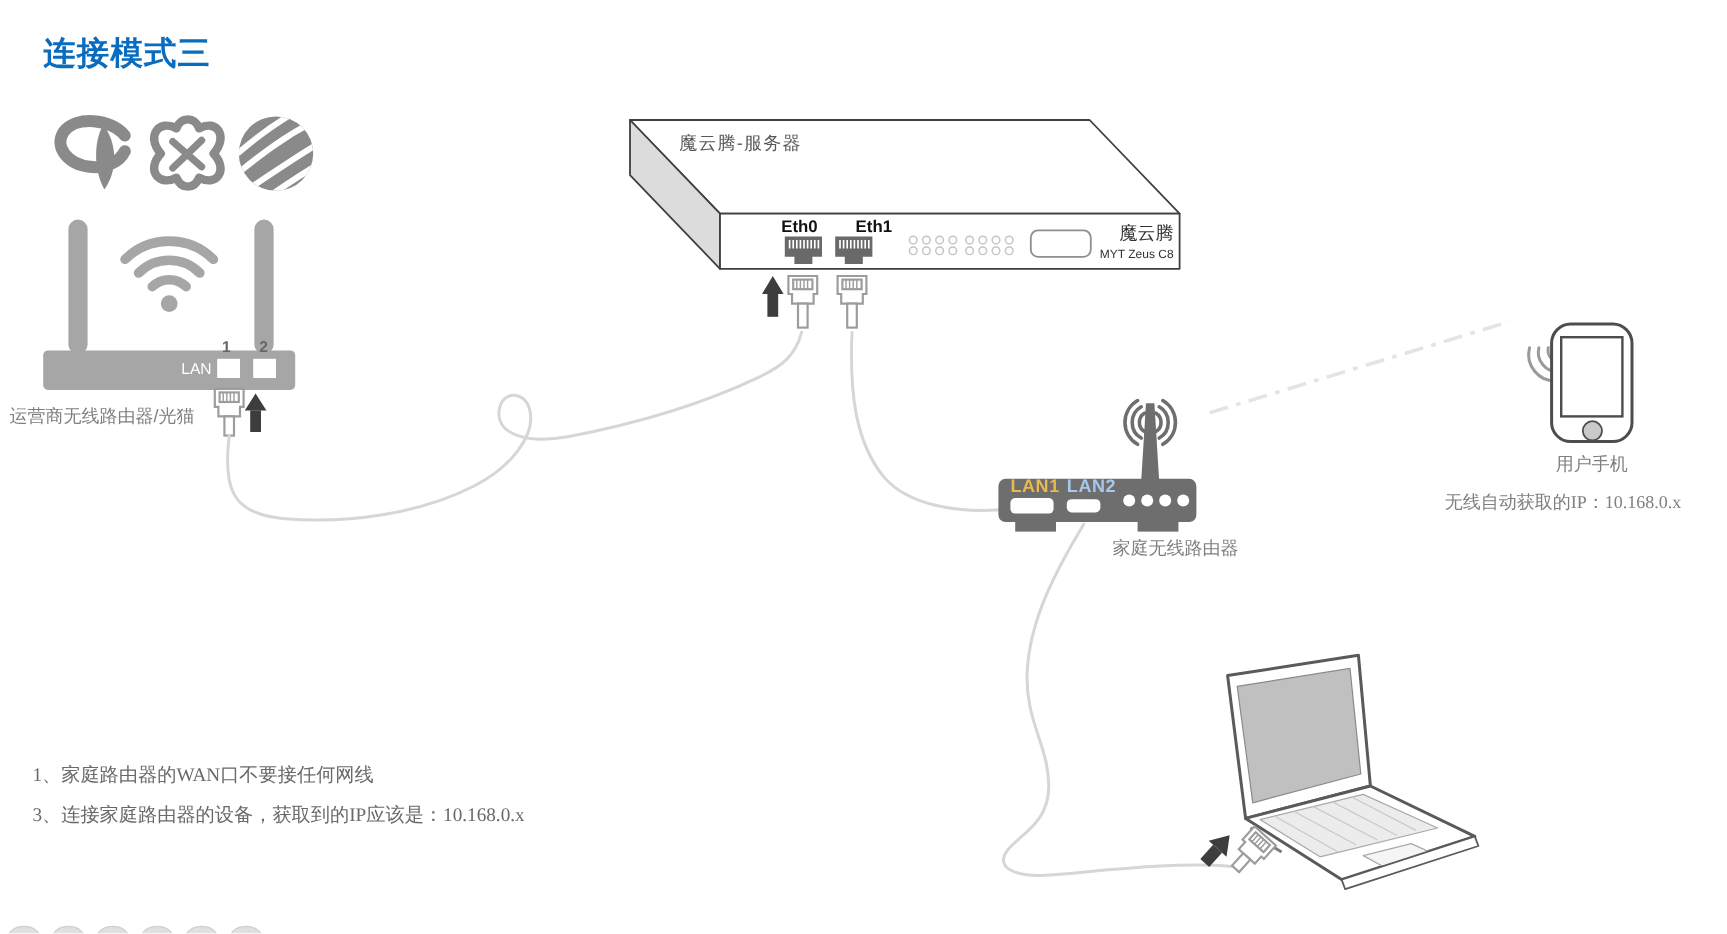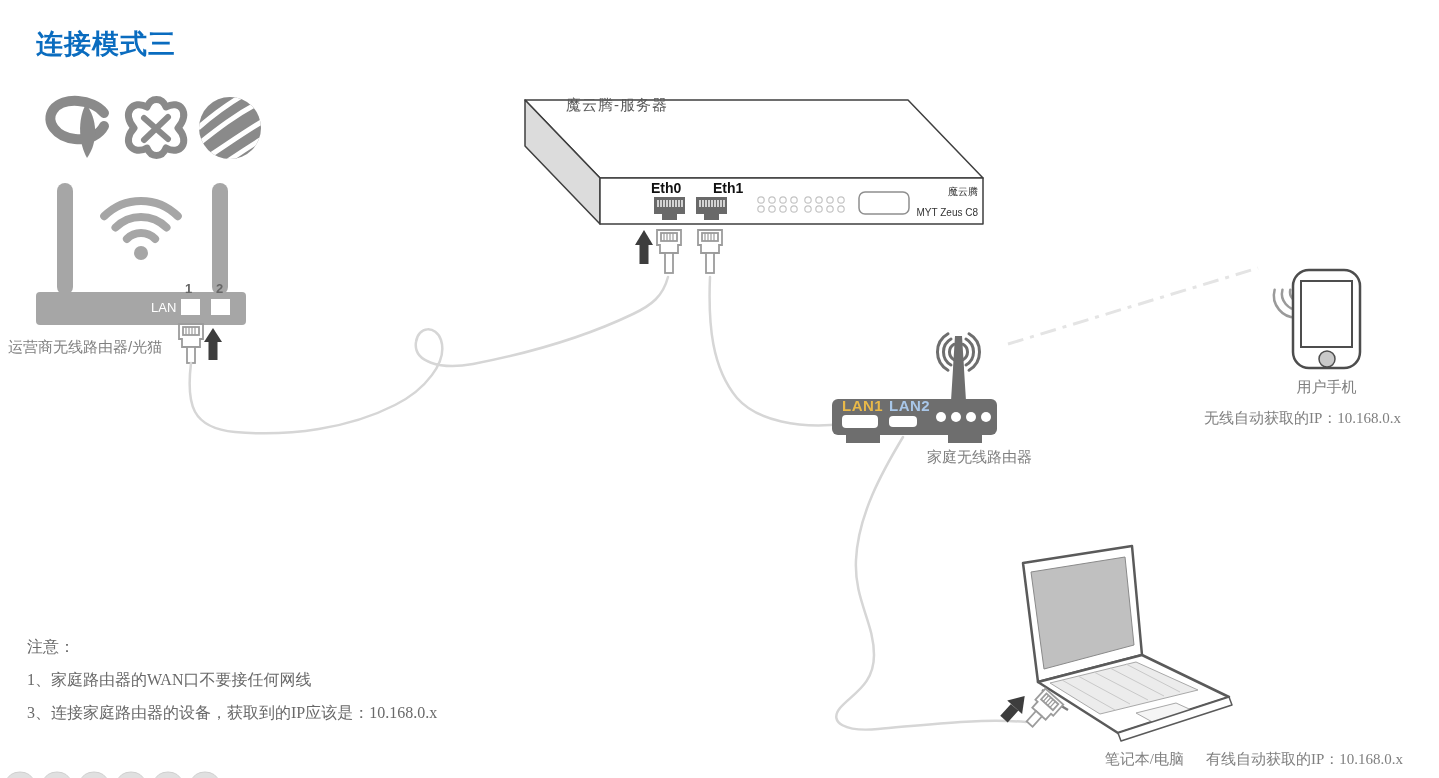--- a/index.html
+++ b/index.html
@@ -4,21 +4,21 @@
 <style>
   html,body{margin:0;padding:0;background:#fff;}
   .canvas{position:relative;width:1439px;height:778px;background:#fff;overflow:hidden;
           font-family:"Liberation Sans","DejaVu Sans",sans-serif;}
   .abs{position:absolute;}
   .scene{position:absolute;left:0;top:0;}
   .title{font-size:27px;font-weight:bold;letter-spacing:1px;}
   .gray-label{color:#7f7f7f;font-size:15px;}
   .server-top{color:#595959;font-size:15px;letter-spacing:1px;}
   .eth{font-size:14px;font-weight:bold;color:#111;}
-  .brand{font-size:10px;color:#333;}
+  .brand{font-size:15px;color:#333;}
   .model{font-size:10px;color:#333;}
   .lan-word{color:#fff;font-size:13px;}
   .port-num{color:#666;font-size:13px;font-weight:bold;}
   .lanlabel{font-size:15px;font-weight:bold;letter-spacing:.5px;}
   .notes{color:#696969;font-size:16px;line-height:33px;
          font-family:"Liberation Serif","DejaVu Serif",serif;}
   .ipline{color:#7f7f7f;font-size:15px;white-space:nowrap;font-family:Liberation Serif, serif;}
   .gap{display:inline-block;width:22px;}
 </style>
 </head>
@@ -195,41 +195,37 @@
         <ellipse cx="57" cy="781" rx="13" ry="9"></ellipse>
       <ellipse cx="94" cy="781" rx="13" ry="9"></ellipse>
         <ellipse cx="131" cy="781" rx="13" ry="9"></ellipse>
       <ellipse cx="168" cy="781" rx="13" ry="9"></ellipse>
         <ellipse cx="205" cy="781" rx="13" ry="9"></ellipse>
     </g>
   </svg>
 
   <div class="abs title" style="left: 36px; top: 26px; color: rgb(10, 108, 191);">连接模式三</div>
 
-  <div class="abs server-top" style="left:566px;top:96px;">魔云腾-服务器</div>
+  <div class="abs server-top" style="left:566px;top:110px;">魔云腾-服务器</div>
   <div class="abs eth" style="left:651px;top:180px;">Eth0</div>
   <div class="abs eth" style="left:693px;top:180px;padding-left:20px;">Eth1</div>
   <div class="abs brand" style="right:461px;top:185px;">魔云腾</div>
   <div class="abs model" style="right:461px;top:207px;">MYT Zeus C8</div>
 
   <div class="abs lan-word" style="left:151px;top:300px;">LAN</div>
   <div class="abs port-num" style="left:185px;top:281px;">1</div>
   <div class="abs port-num" style="left:216px;top:281px;">2</div>
   <div class="abs gray-label" style="left:8px;top:338px;">运营商无线路由器/光猫</div>
 
   <div class="abs lanlabel" style="left: 842px; top: 397px; color: rgb(233, 185, 73);">LAN1</div>
   <div class="abs lanlabel" style="left: 889px; top: 397px; color: rgb(169, 199, 233);">LAN2</div>
   <div class="abs gray-label" style="left:927px;top:448px;">家庭无线路由器</div>
 
   <div class="abs gray-label" style="left:1293px;top:378px;width:67px;text-align:center;">用户手机</div>
   <div class="abs ipline" style="right:38px;top:409px;">无线自动获取的IP：10.168.0.x</div>
 
-  <div class="abs ipline" style="right:36px;top:750px;">
-    <span>笔记本/电脑</span><span class="gap"></span><span>有线自动获取的IP：10.168.0.x</span>
-  </div>
 
   <div class="abs notes" style="left:27px;top:630px;">
-    <div>注意：</div>
     <div>1、家庭路由器的WAN口不要接任何网线</div>
     <div>3、连接家庭路由器的设备，获取到的IP应该是：10.168.0.x</div>
   </div>
 
 </div>
 
 </body></html>

